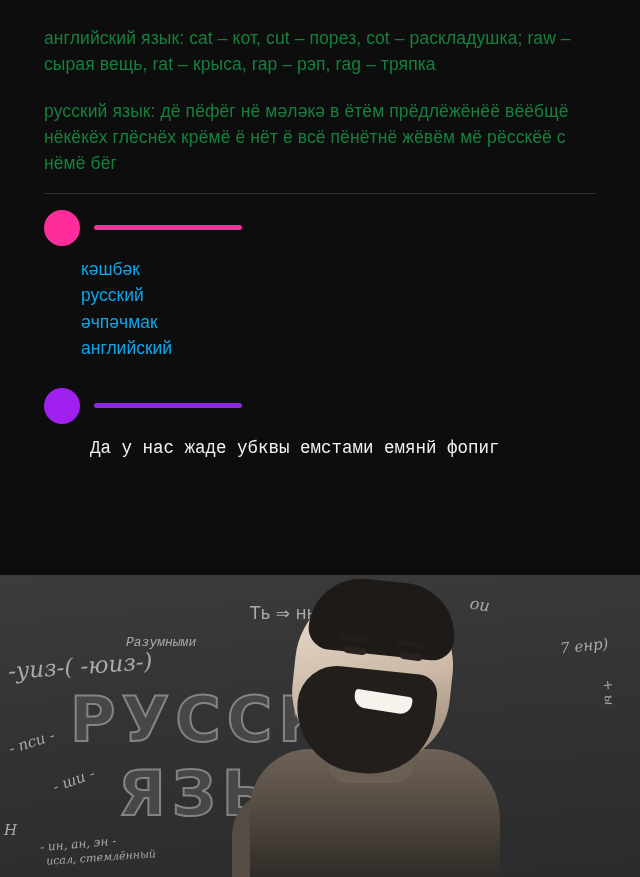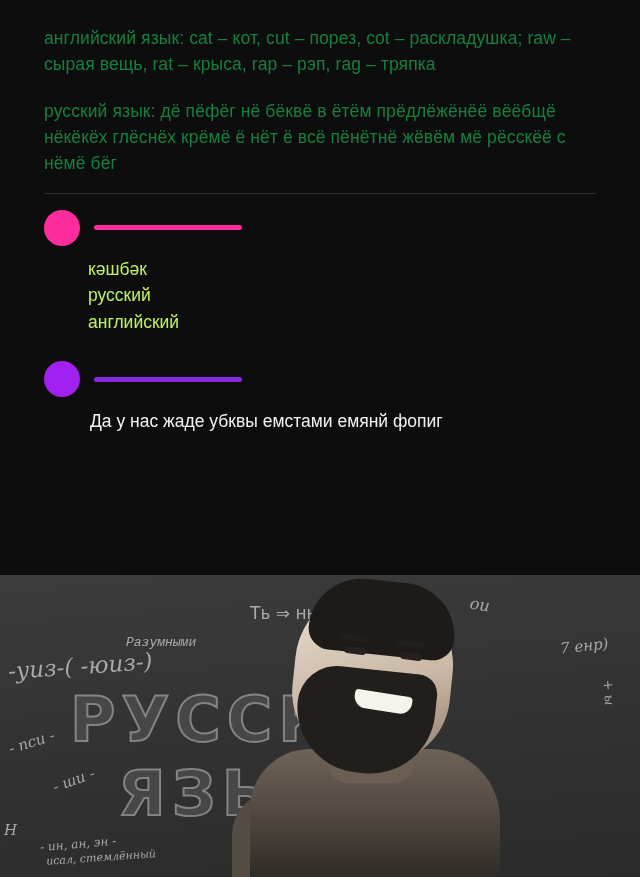--- a/index.html
+++ b/index.html
@@ -90,32 +90,33 @@
     margin: 10px 0 0 36px;
     font-size: 17.5px;
     line-height: 1.45;
     color: #f2f2f2;
   }
   .reply-body p {
     margin: 0 0 14px 0;
   }
   .word-list {
     list-style: none;
-    margin: 8px;
+    margin: 1px;
     padding: 0;
     font-size: 17.5px;
     line-height: 1.52;
-    color: #bef264;
+    color: #0ea5e9;
   }
   .word-list li {
     margin: 0;
   }
 
   .reply2 {
     margin-top: 26px;
+    font-family: Liberation Mono, monospace;
   }
   .reply2-body {
     margin: 14px 0 0 46px;
     font-size: 17.5px;
     color: #f2f2f2;
   }
 
   
   .photo {
     position: absolute;
@@ -257,33 +258,34 @@
   }
 </style>
 </head>
 <body>
 
 <div class="screen">
 
   <div class="post">
 
     <p class="para">английский язык: cat – кот, cut – порез, cot – раскладушка; raw – сырая вещь, rat – крыса, rap – рэп, rag – тряпка</p>
-    <p class="para second">русский язык: дё пёфёг нё бёквё в ётём прёдлёжёнёё вёёбщё нёкёкёх глёснёх крёмё ё нёт ё всё пёнётнё жёвём мё рёсскёё с нёмё бёг</p>
+    <p class="para second">русский язык: дё пёфёг нё мәләкә в ётём прёдлёжёнёё вёёбщё нёкёкёх глёснёх крёмё ё нёт ё всё пёнётнё жёвём мё рёсскёё с нёмё бёг</p>
 
     <div class="divider"></div>
 
     <div class="reply">
       <div class="reply-head">
         <div class="avatar pink"></div>
         <div class="name-bar pink"></div>
       </div>
       <div class="reply-body">
         <ul class="word-list">
           <li>кәшбәк</li>
           <li>русский</li>
+          <li>әчпәчмак</li>
           <li>английский</li>
         </ul>
       </div>
     </div>
 
     <div class="reply reply2">
       <div class="reply-head">
         <div class="avatar purple"></div>
         <div class="name-bar purple"></div>
       </div>

